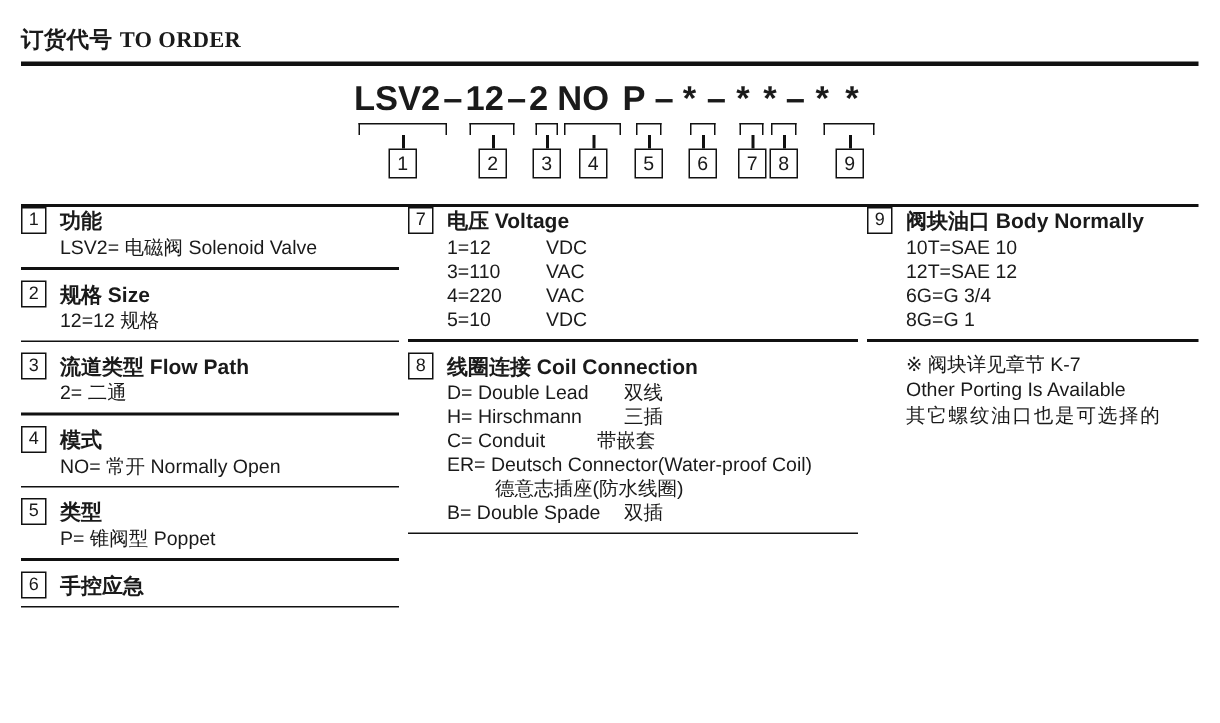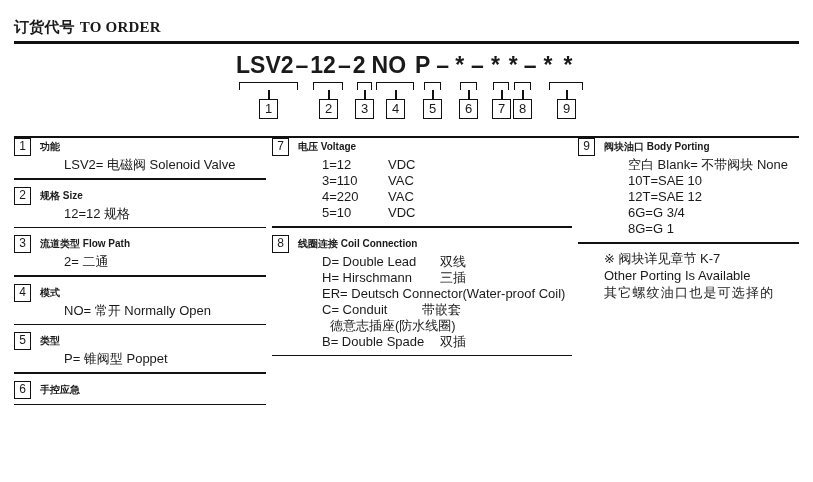--- a/index.html
+++ b/index.html
@@ -123,34 +123,33 @@
     width: 17px;
     height: 18px;
     border: 1.3px solid #111;
     box-sizing: border-box;
     font-size: 12px;
     line-height: 15px;
     text-align: center;
     background: #fff;
   }
   .sec-title {
-    font-size: 10px;
+    font-size: 14px;
     font-weight: bold;
     line-height: 18px;
     white-space: nowrap;
   }
   .sec-body {
     margin-left: 26px;
     margin-top: 1px;
   }
   .opt {
     font-size: 13px;
     line-height: 16px;
     white-space: nowrap;
-    margin-left: 24px;
   }
   .opt .pad-v  { display: inline-block; min-width: 66px; }
   .opt .pad-c1 { display: inline-block; min-width: 118px; }
   .opt .pad-c2 { display: inline-block; min-width: 100px; }
 
   .divider {
     height: 1.5px;
     background: #111;
     margin-top: 5px;
   }
@@ -303,39 +302,38 @@
   <div class="sec-gap"></div>
 
   <div class="section">
     <div class="sec-head">
       <div class="sec-num">8</div>
       <div class="sec-title">线圈连接 Coil Connection</div>
     </div>
     <div class="sec-body">
       <div class="opt"><span class="pad-c1">D= Double Lead</span><span>双线</span></div>
       <div class="opt"><span class="pad-c1">H= Hirschmann</span><span>三插</span></div>
+      <div class="opt"><span class="pad-c2">C= Conduit</span><span>带嵌套</span></div>
       <div class="opt"><span>ER= Deutsch Connector(Water-proof Coil)</span></div>
-      <div class="opt"><span class="pad-c2">C= Conduit</span><span>带嵌套</span></div>
       <div class="opt" style="margin-left:32px;"><span>德意志插座(防水线圈)</span></div>
       <div class="opt"><span class="pad-c1">B= Double Spade</span><span>双插</span></div>
     </div>
     <div class="divider"></div>
   </div>
 
 </div>
 
 <div class="col col-right">
 
   <div class="section">
     <div class="sec-head">
       <div class="sec-num">9</div>
-      <div class="sec-title">阀块油口 Body Porting</div>
-    </div>
-    <div class="sec-body">
-      <div class="opt">空白 Blank= 不带阀块 None</div>
+      <div class="sec-title">阀块油口 Body Normally</div>
+    </div>
+    <div class="sec-body">
       <div class="opt">10T=SAE 10</div>
       <div class="opt">12T=SAE 12</div>
       <div class="opt">6G=G 3/4</div>
       <div class="opt">8G=G 1</div>
     </div>
     <div class="divider"></div>
   </div>
 
   <div style="height:6px;"></div>
 

